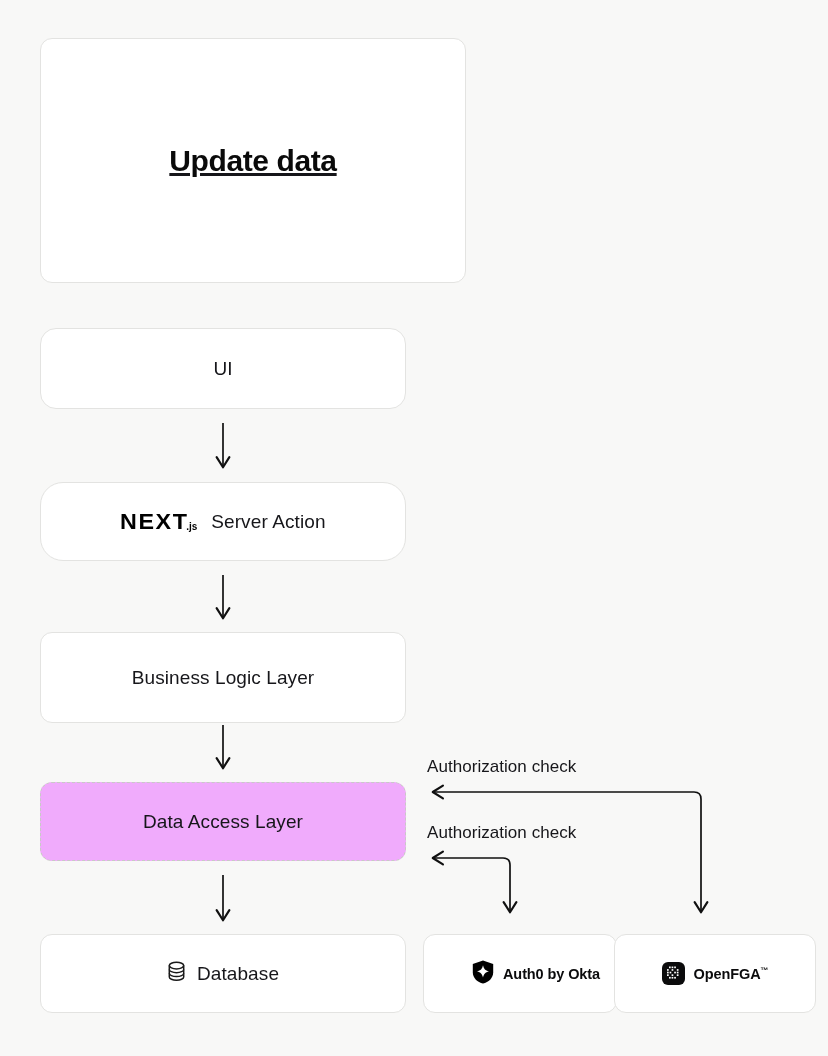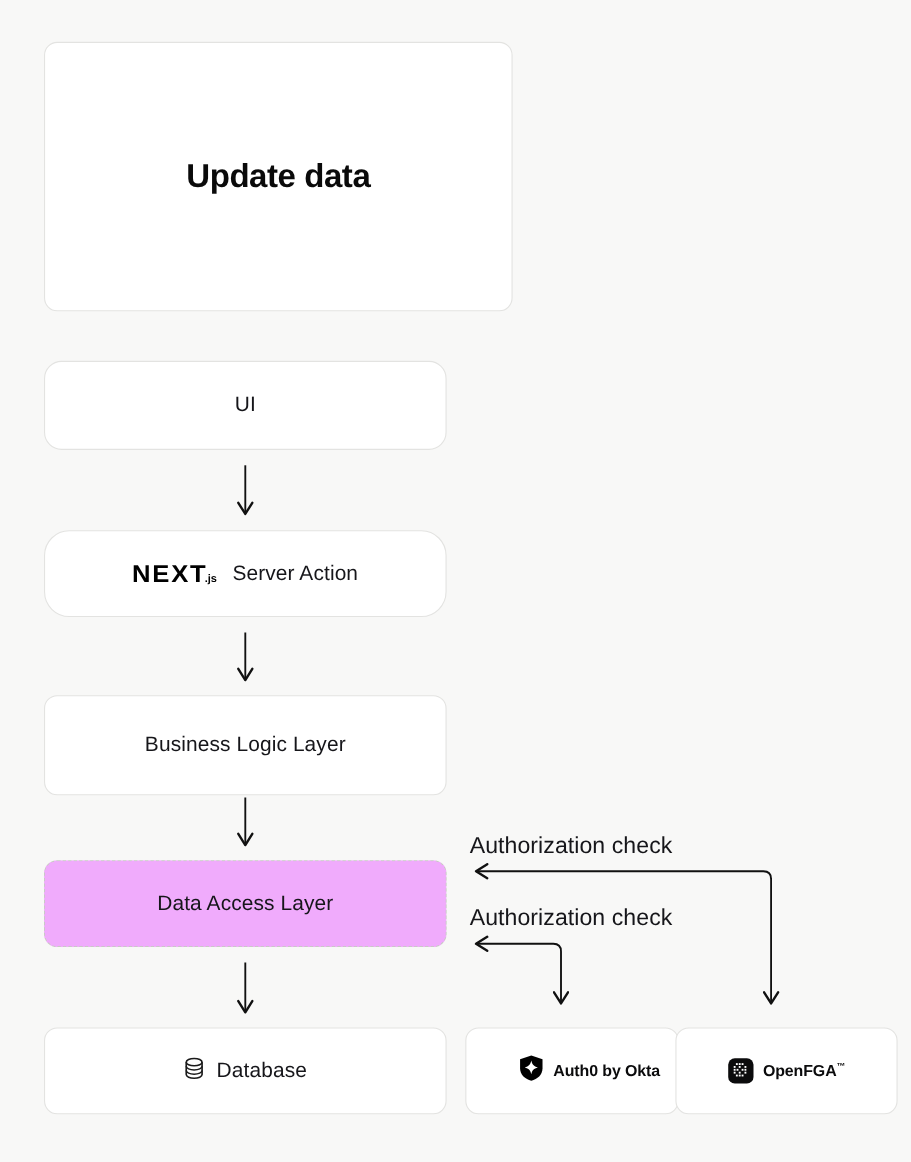--- a/index.html
+++ b/index.html
@@ -39,21 +39,21 @@
   .card-label {
     font-size: 19px;
     line-height: 1;
     color: #16161a;
     letter-spacing: 0.1px;
     white-space: nowrap;
   }
 
   
   #title-card {
-    left: 40px; top: 38px; width: 426px; height: 245px;
+    left: 40px; top: 38px; width: 426px; height: 245px; text-decoration: underline;
   }
   #title-text {
     font-size: 30px;
     font-weight: bold;
     letter-spacing: -0.4px;
     color: #0a0a0a;
   }
 
   
   #ui-card        { left: 40px; top: 328px; width: 366px; height: 81px; border-radius: 16px; }
@@ -133,21 +133,21 @@
   #arrows {
     position: absolute;
     left: 0; top: 0;
     width: 828px; height: 1056px;
     pointer-events: none;
   }
 
   
   .side-label {
     position: absolute;
-    font-size: 21px;
+    font-size: 17px;
     color: #16161a;
     white-space: nowrap;
     letter-spacing: 0.05px;
   }
   #authz-label { left: 427px; top: 757px; }
   #authn-label { left: 427px; top: 823px; }
 </style>
 </head>
 <body>
 

